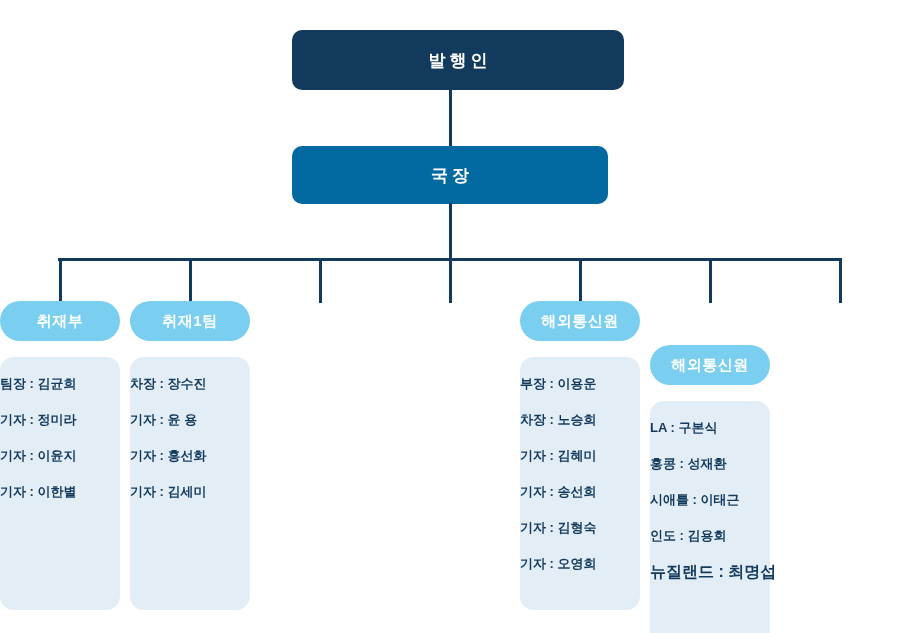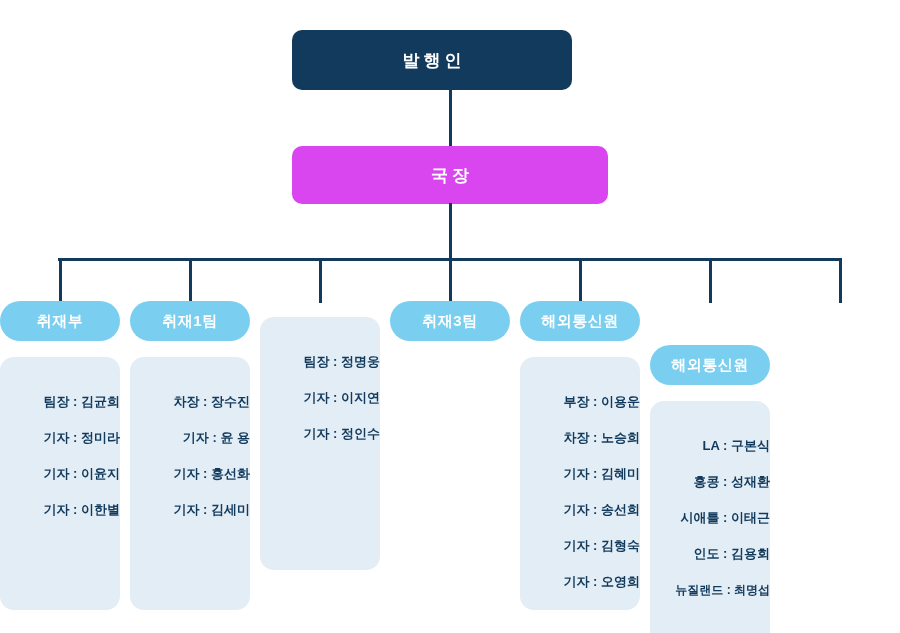--- a/index.html
+++ b/index.html
@@ -34,31 +34,31 @@
     color: #ffffff;
     font-size: 17px;
     font-weight: bold;
     letter-spacing: 4px;
     text-indent: 4px;
     box-sizing: border-box;
   }
   .box-publisher {
     left: 292px;
     top: 30px;
-    width: 280px;
+    width: 332px;
     height: 60px;
     background: #123a5c;
     text-align: right;
   }
   .box-director {
     left: 292px;
     top: 146px;
     width: 316px;
     height: 58px;
-    background: #d946ef;
+    background: #0369a1;
   }
 
   
   .connector {
     position: absolute;
     background: #123a5c;
   }
   .conn-v-publisher {
     left: 448.5px;
     top: 89px;
@@ -114,37 +114,37 @@
     justify-content: center;
     letter-spacing: 0.5px;
     box-sizing: border-box;
   }
 
   .dept-body {
     margin-top: 16px;
     height: 253px;
     border-radius: 14px;
     background: #e3edf6;
-    padding-top: 36px;
+    padding-top: 18px;
     box-sizing: border-box;
     display: flex;
     flex-direction: column;
-    align-items: flex-end;
+    align-items: flex-start;
   }
 
   .member {
     color: #123a5c;
     font-size: 13px;
     font-weight: bold;
     line-height: 18px;
     margin-bottom: 18px;
     white-space: nowrap;
     text-align: center;
   }
-  .member.compact { font-size: 12px; }
+  .member.compact { font-size: 16px; }
 </style>
 </head>
 <body>
 
 <div id="org-chart">
 
   <div class="top-box box-publisher">발행인</div>
 
   <div class="connector conn-v-publisher"></div>
 
@@ -177,28 +177,22 @@
       <div class="dept-col">
         <div class="dept-header">취재1팀</div>
         <div class="dept-body">
           <div class="member">차장 : 장수진</div>
           <div class="member">기자 : 윤 용</div>
           <div class="member">기자 : 홍선화</div>
           <div class="member">기자 : 김세미</div>
         </div>
       </div>
       <div class="dept-col">
-        <div class="dept-body">
-          <div class="member">팀장 : 정명웅</div>
-          <div class="member">기자 : 이지연</div>
-          <div class="member">기자 : 정인수</div>
-        </div>
-      </div>
-      <div class="dept-col">
-        <div class="dept-header">취재3팀</div>
+      </div>
+      <div class="dept-col">
       </div>
       <div class="dept-col">
         <div class="dept-header">해외통신원</div>
         <div class="dept-body">
           <div class="member">부장 : 이용운</div>
           <div class="member">차장 : 노승희</div>
           <div class="member">기자 : 김혜미</div>
           <div class="member">기자 : 송선희</div>
           <div class="member">기자 : 김형숙</div>
           <div class="member">기자 : 오영희</div>

